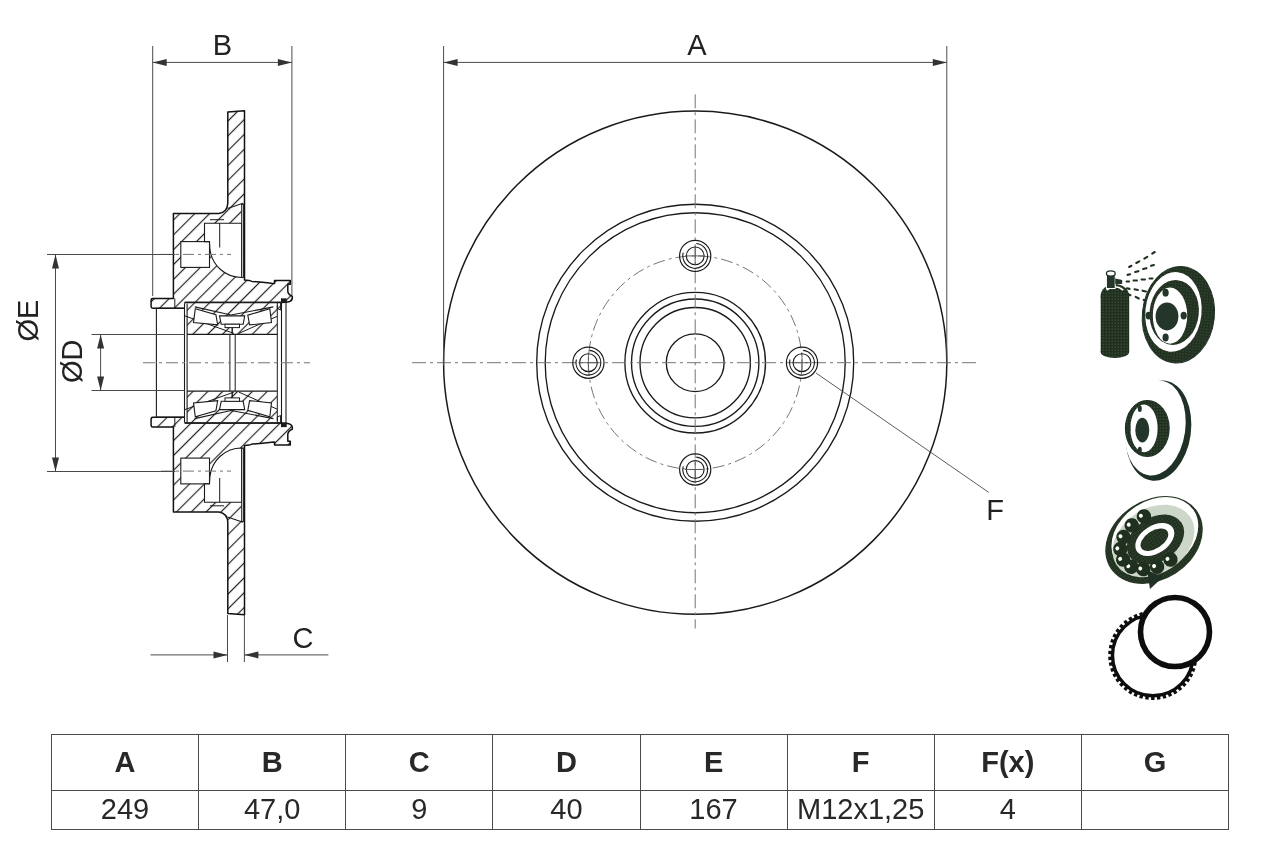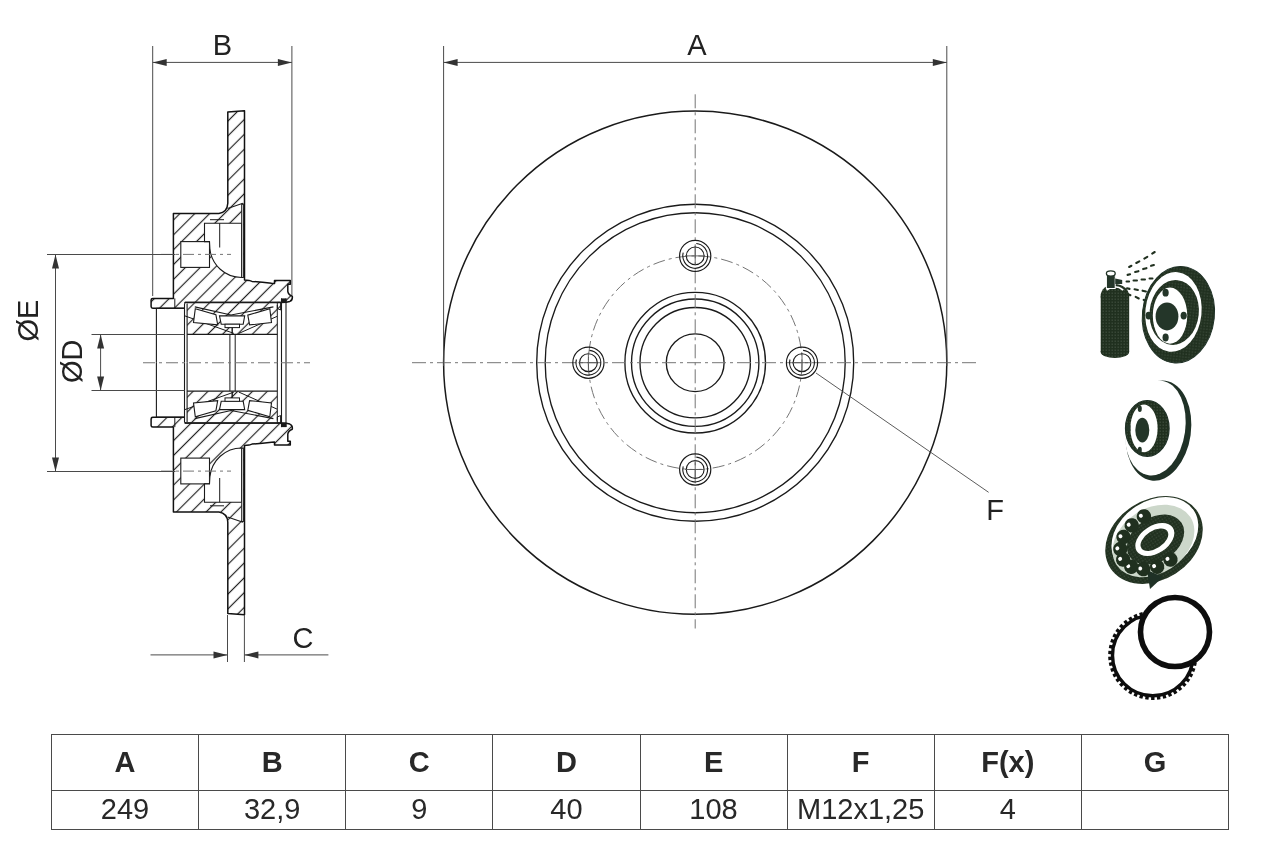--- a/index.html
+++ b/index.html
@@ -317,23 +317,23 @@
           <td>B</td>
           <td>C</td>
           <td>D</td>
           <td>E</td>
           <td>F</td>
           <td>F(x)</td>
           <td>G</td>
         </tr>
   <tr class="vl">
           <td>249</td>
-          <td>32,9</td>
+          <td>47,0</td>
           <td>9</td>
           <td>40</td>
-          <td>108</td>
+          <td>167</td>
           <td>M12x1,25</td>
           <td>4</td>
           <td></td>
         </tr>
 </tbody>
     </table>
 </div>
 
 </body></html>

